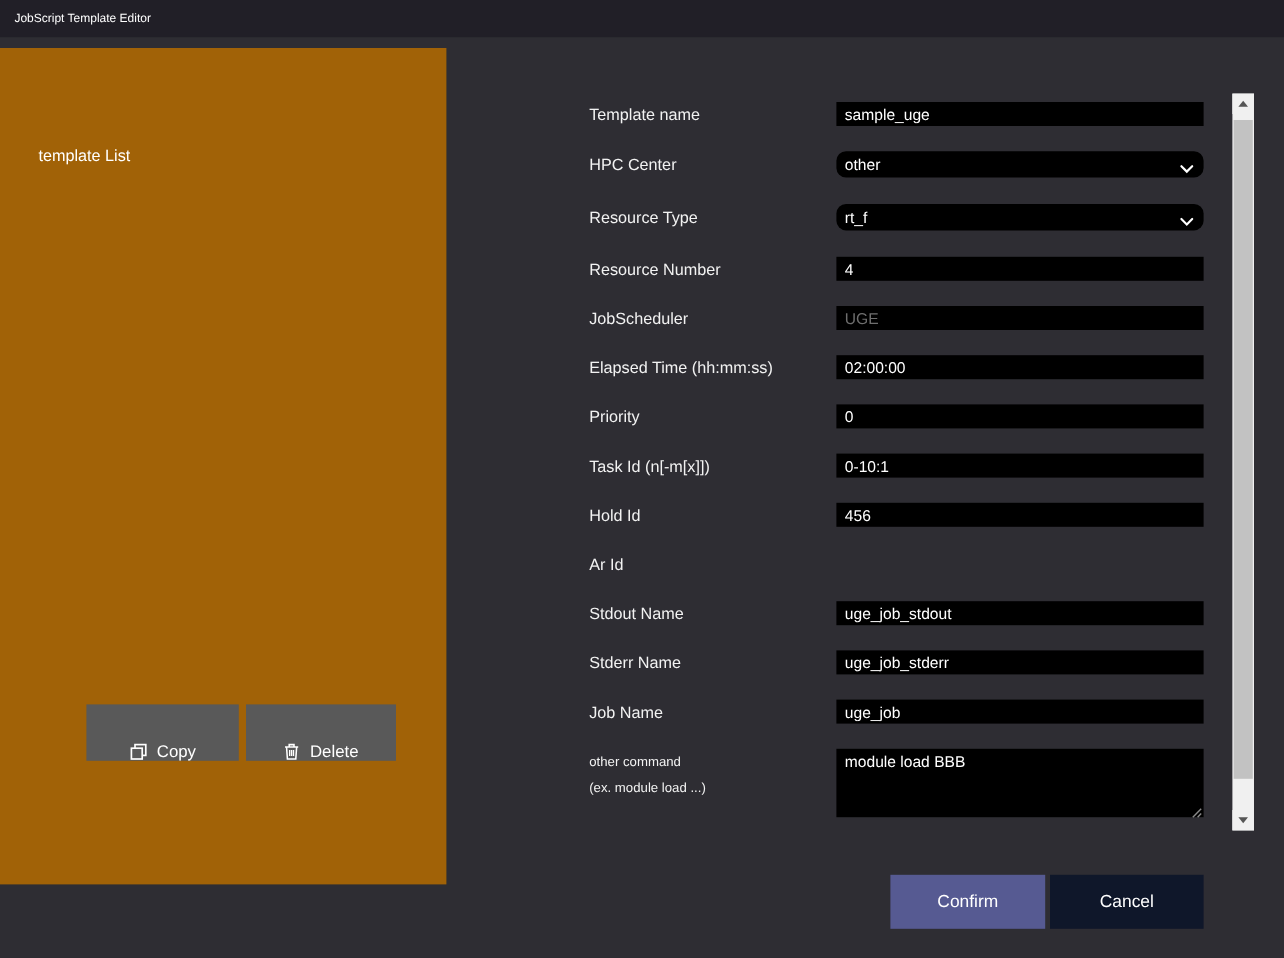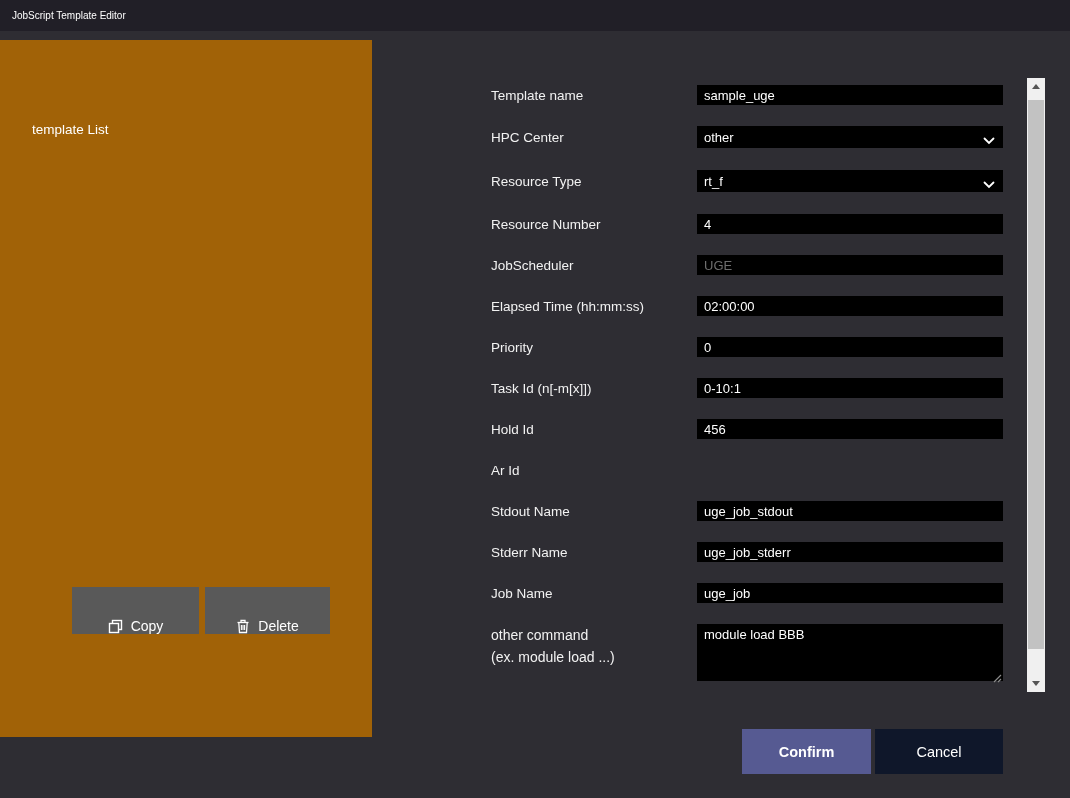--- a/index.html
+++ b/index.html
@@ -37,50 +37,50 @@
   #delete-btn { left:205px; top:587px; width:125px; }
   .panel-btn svg { display:block; }
 
   .form-row { position:absolute; left:0; width:1070px; height:22px; }
   .flabel {
     position:absolute; left:491px; top:0; height:22px;
     display:flex; align-items:center;
     font-size:13.5px; color:#f2f2f2; white-space:nowrap;
   }
   .flabel2-wrap { position:absolute; left:491px; top:0; }
-  .flabel2-wrap .line { height:22px; display:flex; align-items:center; font-size:14px; color:#f2f2f2; white-space:nowrap; }
+  .flabel2-wrap .line { height:22px; display:flex; align-items:center; font-size:11px; color:#f2f2f2; white-space:nowrap; }
   .finput {
     position:absolute; left:697px; top:1px; width:306px; height:20px;
     background:#000000; color:#ffffff; border:none;
     font-size:13px; font-family:"Liberation Sans", sans-serif;
     padding:0 7px; outline:none;
   }
   .finput.disabled { color:#6e6e6e; }
   .fselect {
     position:absolute; left:697px; top:0; width:306px; height:22px;
     background:#000000; color:#ffffff;
     font-size:13px;
     display:flex; align-items:center;
-    padding:0 7px; cursor:pointer;
+    padding:0 7px; cursor:pointer;border-radius:8px;
   }
   .fselect .chev { position:absolute; right:8px; top:7px; }
   .ftextarea {
     position:absolute; left:697px; top:0; width:306px; height:57px;
     background:#000000; color:#ffffff; border:none;
     font-size:13px; font-family:"Liberation Sans", sans-serif;
     padding:3px 7px; outline:none; resize:none; overflow:hidden;
   }
   .resize-handle { position:absolute; left:992px; top:45px; width:10px; height:10px; pointer-events:none; }
 
   .action-btn {
     position:absolute; top:729px; height:45px;
     border:none; color:#ffffff; font-size:14.5px;
     font-family:"Liberation Sans", sans-serif; cursor:pointer;
   }
-  #confirm-btn { left:742px; width:129px; background:#565a92;font-weight:bold; }
+  #confirm-btn { left:742px; width:129px; background:#565a92; }
   #cancel-btn  { left:875px; width:128px; background:#0f172a; }
 
   .scrollbar {
     position:absolute; left:1027px; top:78px; width:18px; height:614px;
     background:#f0f0f0;
   }
   .sb-btn { position:absolute; left:0; width:18px; height:17px; background:#f0f0f0; display:flex; align-items:center; justify-content:center; cursor:pointer; }
   .sb-up   { top:0; }
   .sb-down { bottom:0; }
   .tri-up   { width:0; height:0; border-left:4px solid transparent; border-right:4px solid transparent; border-bottom:5px solid #555555; }

